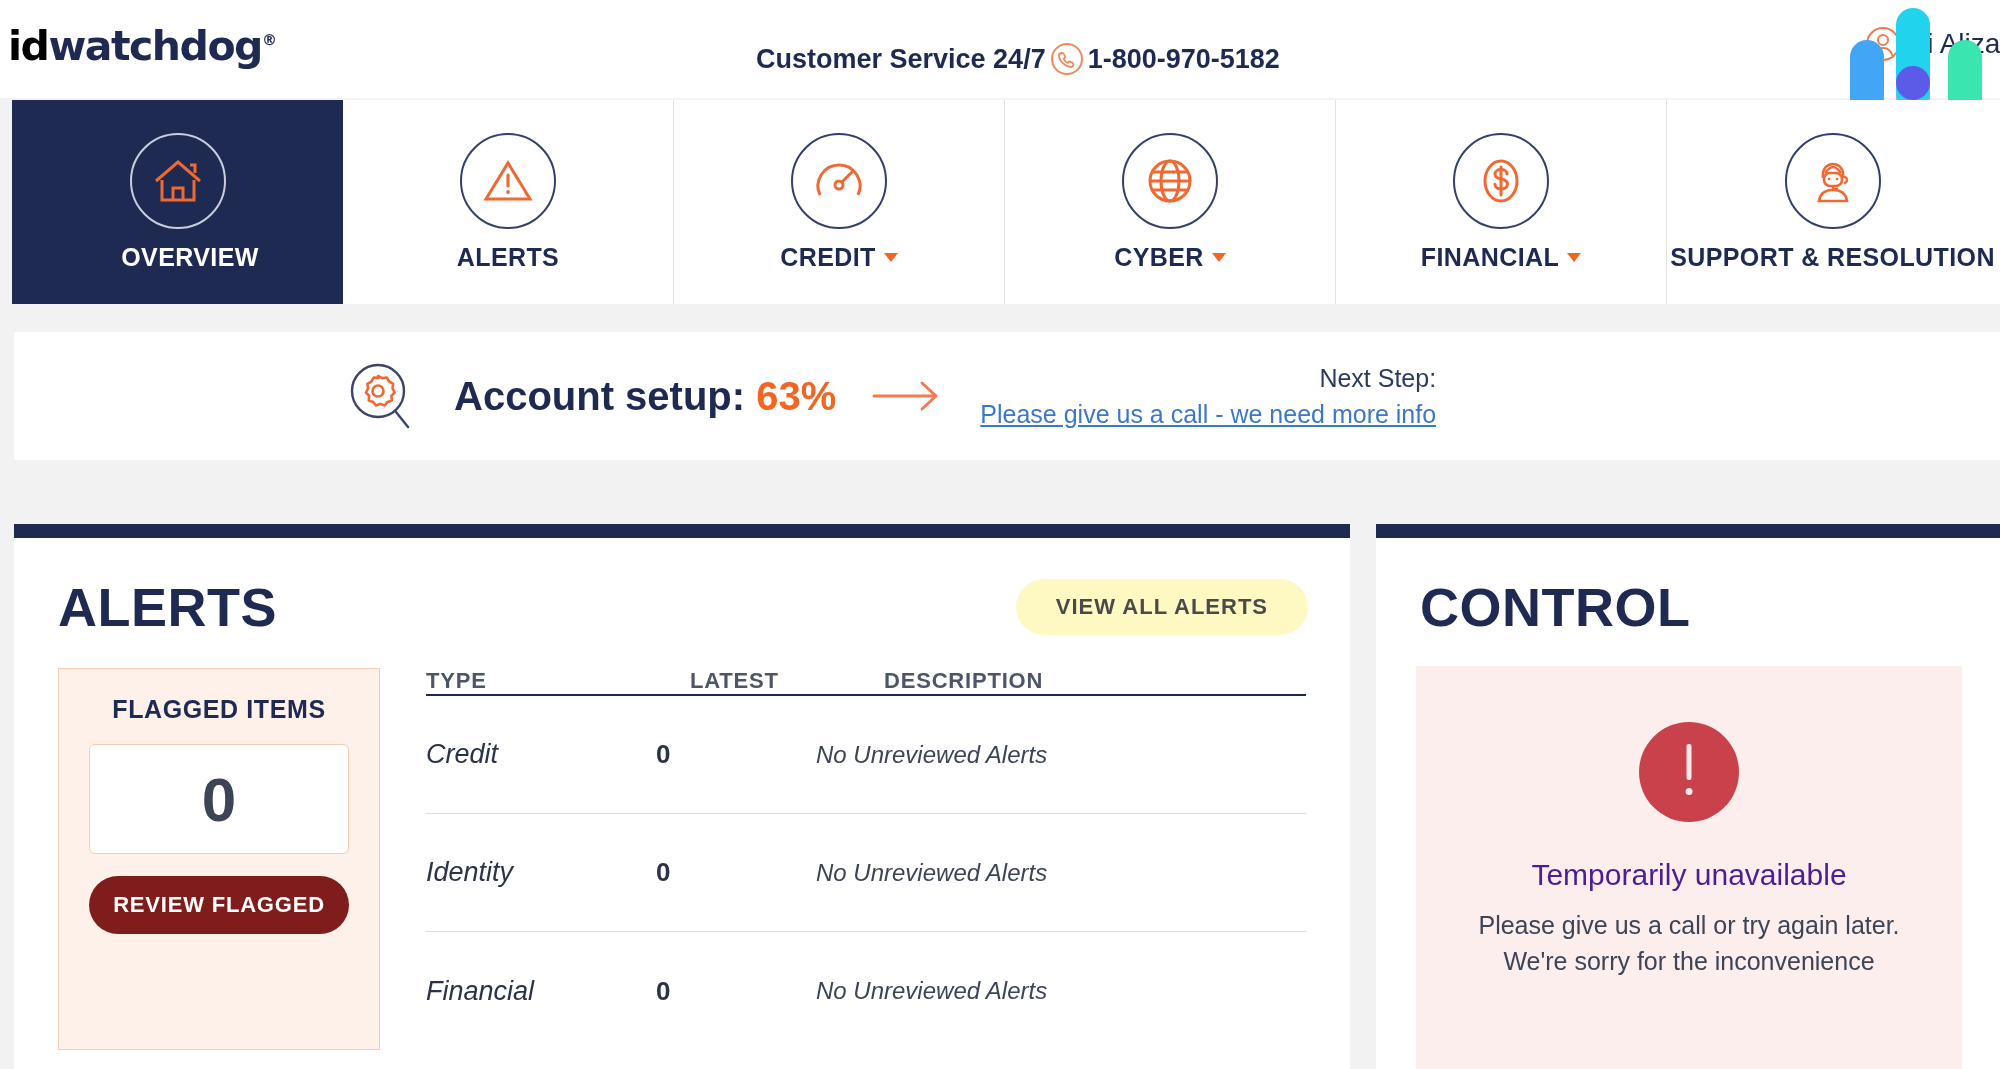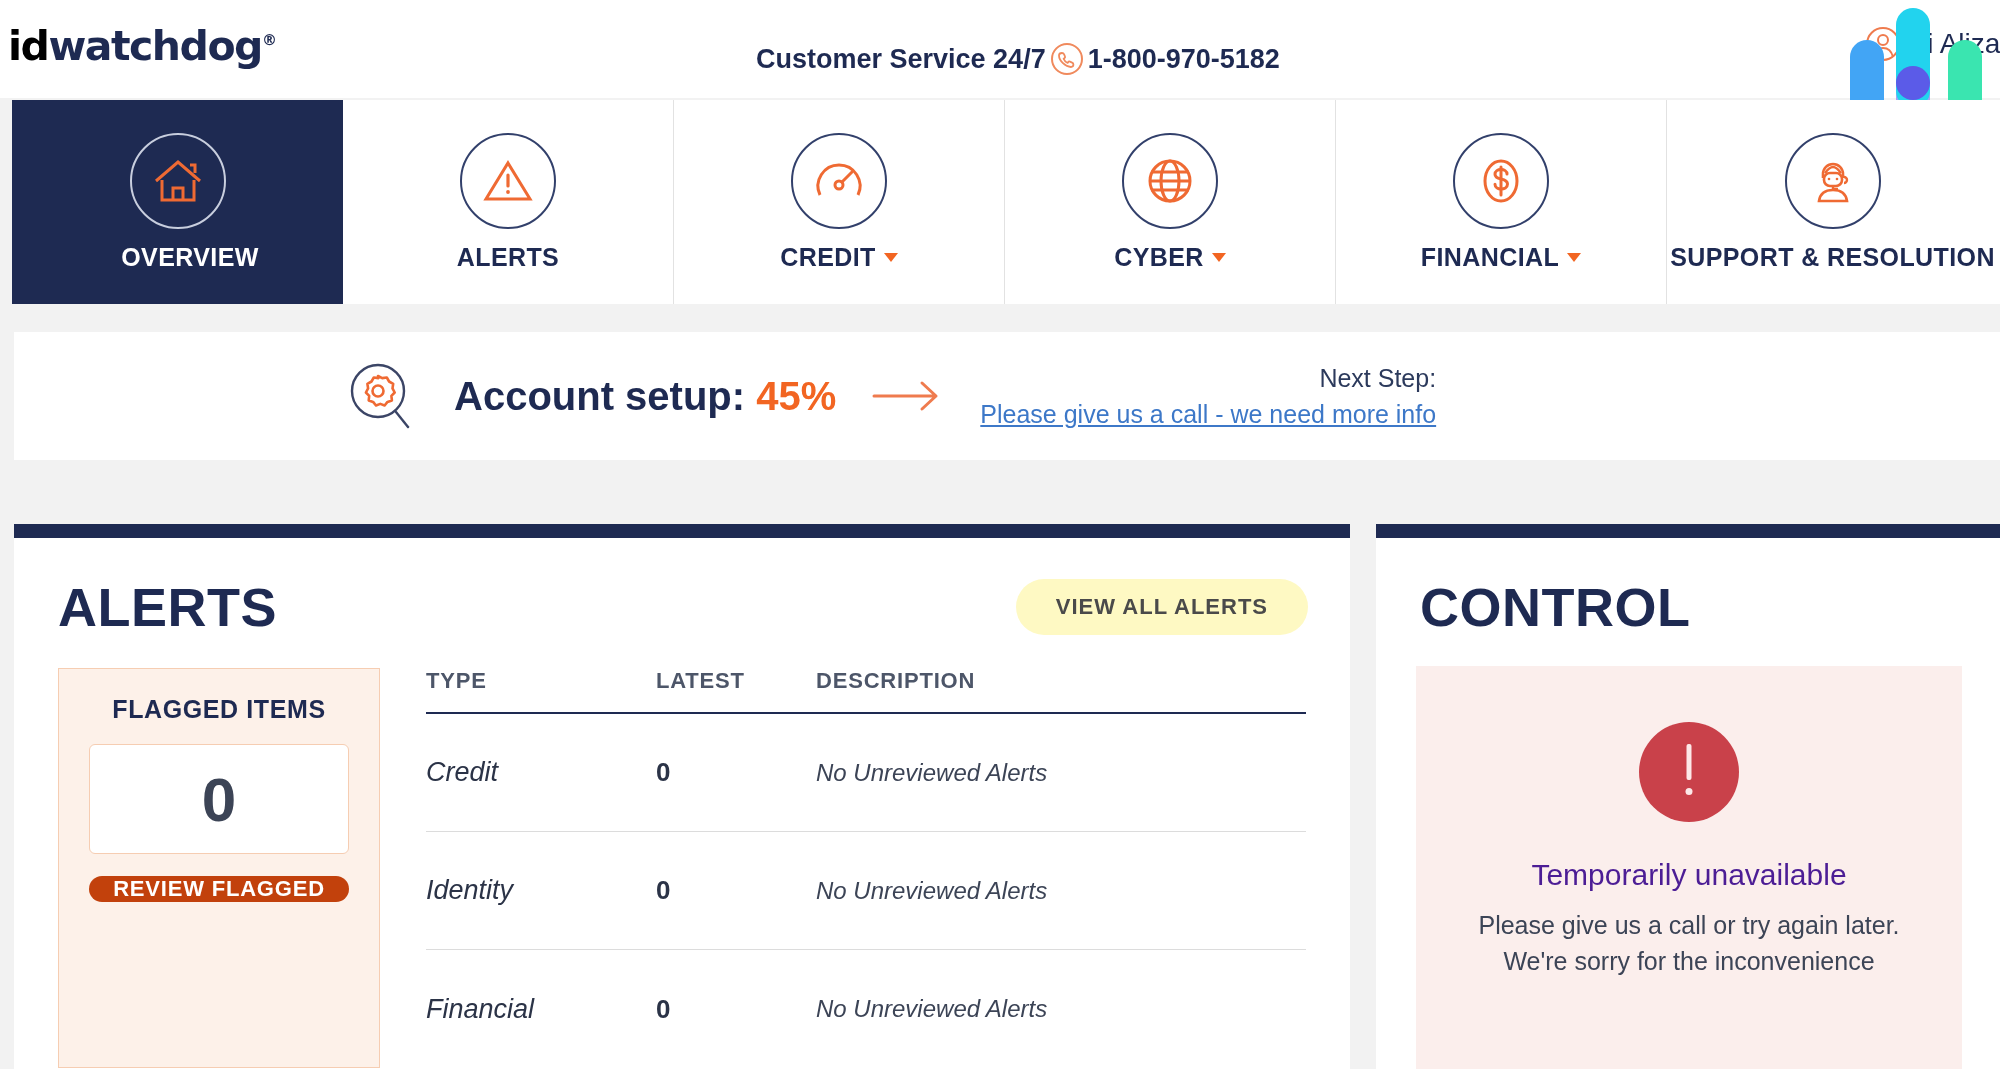--- a/index.html
+++ b/index.html
@@ -118,29 +118,29 @@
   }
   .flagged-title { font-size: 25px; font-weight: 800; color: #1e2a52; letter-spacing: .6px; }
   .flagged-box {
     margin-top: 20px; background: #ffffff; border: 1px solid #f6cdb2;
     border-radius: 6px; height: 110px;
     display: flex; align-items: center; justify-content: center;
   }
   .flagged-num { font-size: 62px; font-weight: 800; color: #3c4456; }
   .review-btn {
     margin-top: 22px; width: 100%;
-    background: #c2410c; color: #ffffff; border: none; border-radius: 40px;
+    background: #7f1d1d; color: #ffffff; border: none; border-radius: 40px;
     font-size: 22px; font-weight: 800; letter-spacing: .8px;
-    padding: 0 0; cursor: pointer;
+    padding: 16px 0; cursor: pointer;
     font-family: "Liberation Sans", sans-serif;
   }
 
   .alerts-table { flex: 1; }
   .atr { display: flex; align-items: center; }
-  .athead { padding-bottom: 18px; border-bottom: 2px solid #1e2a52; }
+  .athead { border-bottom: 2px solid #1e2a52; gap: 34px; }
   .athead .c { font-size: 22px; font-weight: 700; color: #4d5669; letter-spacing: .8px; }
   .arow { height: 118px; border-bottom: 1px solid #dcdcdc; }
   .arow:last-child { border-bottom: none; }
   .c1 { width: 230px; flex: 0 0 230px; }
   .c2 { width: 160px; flex: 0 0 160px; }
   .c3 { flex: 1; }
   .arow .c1 { font-size: 27px; font-style: italic; color: #2b3347; }
   .arow .c2 { font-size: 26px; font-weight: 700; color: #2b3347; }
   .arow .c3 { font-size: 24px; font-style: italic; color: #3c4456; }
 
@@ -289,21 +289,21 @@
   <div class="setup">
     <div class="setup-inner">
       <span class="gear-ico">
         <svg viewBox="0 0 76 76" width="76" height="76">
           <circle cx="34" cy="33" r="26" fill="none" stroke="#3b4566" stroke-width="2.4"></circle>
           <path d="M52 54l12 15" stroke="#3b4566" stroke-width="2.4" stroke-linecap="round"></path>
           <path d="M34 18l4.2 2.1 4.6-.6 2.3 4 4.1 2.3-.7 4.6 2.2 4.1-3.3 3.3.5 4.6-4.4 1.5-2.9 3.6-4.3-1.6-4.3 1.6-2.9-3.6-4.4-1.5.5-4.6-3.3-3.3 2.2-4.1-.7-4.6 4.1-2.3 2.3-4 4.6.6z" fill="none" stroke="#ef6a33" stroke-width="2.6" stroke-linejoin="round"></path>
           <circle cx="34" cy="33" r="5.5" fill="none" stroke="#ef6a33" stroke-width="2.6"></circle>
         </svg>
       </span>
-      <span class="setup-title"><span>Account setup:</span> <span class="pct">45%</span></span>
+      <span class="setup-title"><span>Account setup:</span> <span class="pct">63%</span></span>
       <span class="arrow-ico">
         <svg viewBox="0 0 76 40" width="76" height="40">
           <path d="M4 20h62M52 7l14 13-14 13" fill="none" stroke="#ef7b4e" stroke-width="3" stroke-linecap="round" stroke-linejoin="round"></path>
         </svg>
       </span>
       <span class="nextstep">
         <span>Next Step:</span>
         <a href="#">Please give us a call - we need more info</a>
       </span>
     </div>

